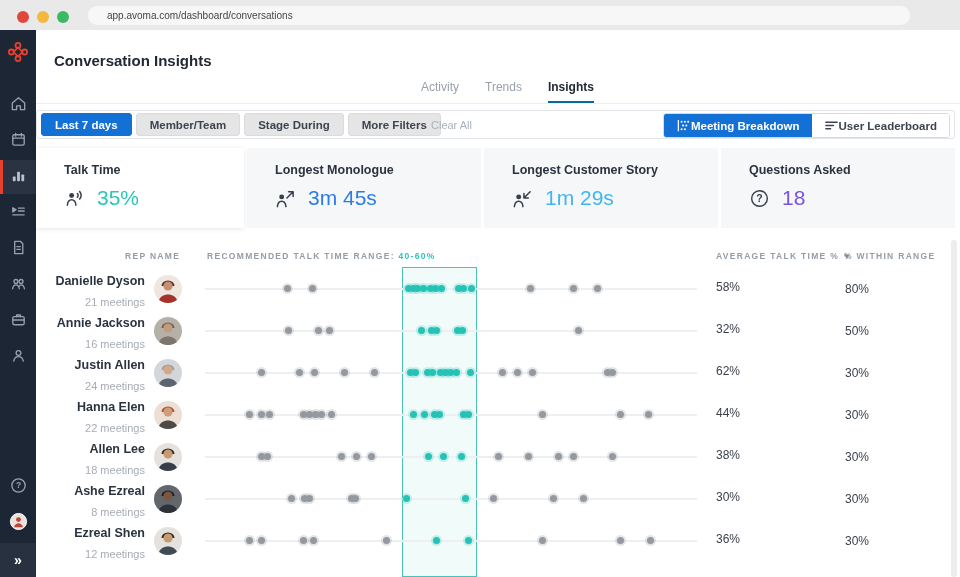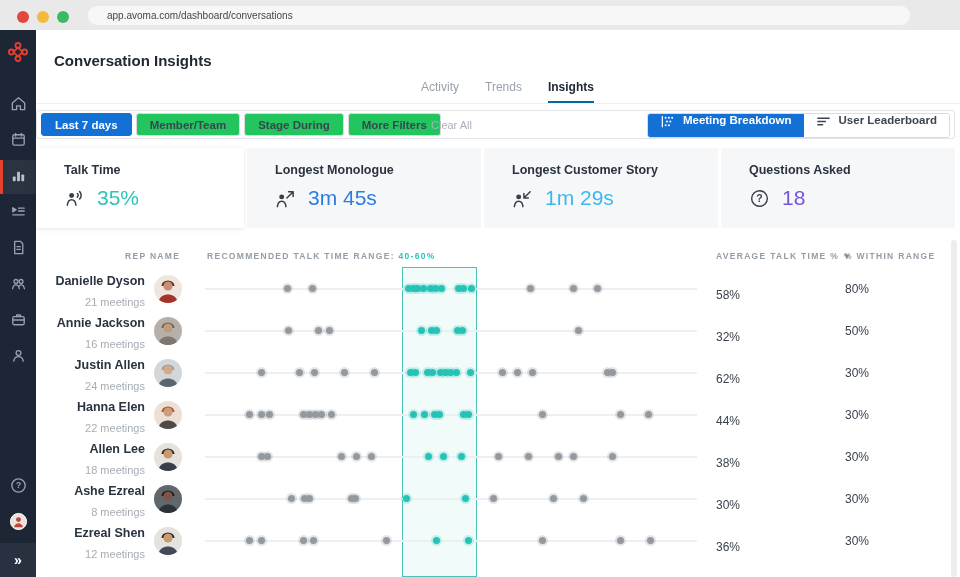--- a/index.html
+++ b/index.html
@@ -35,27 +35,27 @@
   .tabs { position:absolute; left:421px; top:80px; display:flex; gap:26px; }
   .tab { font-size:12px; color:#9aa1ab; padding-bottom:7px; cursor:pointer; }
   .tab.active { color:#232a35; font-weight:bold; border-bottom:2px solid #0369a1; }
   .tabline { position:absolute; left:36px; top:103px; width:924px; height:1px; background:#eceef0; }
 
   
   .filterbar { position:absolute; left:36px; top:110px; width:919px; height:29px;
                background:#fff; border:1px solid #e2e5e9; border-radius:3px; }
   .fbtns { position:absolute; left:4px; top:2px; display:flex; gap:4px; align-items:center; }
   .fbtn { height:23px; padding:0 13px; display:flex; align-items:center; border-radius:3px;
-          font-size:11.5px; font-weight:bold; color:#3c4452; background:#22c55e;
+          font-size:11.5px; font-weight:bold; color:#3c4452; background:#e5e5e5;
           border:1px solid #d8dbe0; cursor:pointer; white-space:nowrap; }
   .fbtn.blue { background:#1371d6; border-color:#1371d6; color:#fff; }
   .clear { position:absolute; left:394px; top:8px; font-size:11px; color:#aab0ba; cursor:pointer; }
   .views { position:absolute; right:4px; top:2px; display:flex; border:1px solid #d8dbe0;
            border-radius:3px; overflow:hidden; }
-  .vbtn { height:23px; padding:0 12px; display:flex; align-items:flex-start; gap:8px;
+  .vbtn { height:23px; padding:0 12px; display:flex; align-items:center; gap:0;
           font-size:11.5px; font-weight:bold; color:#3c4452; background:#fff; cursor:pointer; }
   .vbtn.blue { background:#1371d6; color:#fff; }
   .vbtn svg { width:15px; height:15px; }
 
   
   .stats { position:absolute; left:36px; top:148px; width:919px; height:80px; display:flex; gap:3px; }
   .card { background:#f6f7f8; height:80px; padding:15px 0 0 28px; cursor:pointer; }
   .card.active { background:#fff; box-shadow:0 1px 5px rgba(0,0,0,0.10); }
   .card .clabel { font-size:12.5px; font-weight:bold; color:#2a3340; }
   .card .cval { margin-top:9px; display:flex; align-items:center; gap:12px; }
@@ -76,21 +76,21 @@
   .row { position:relative; height:42px; }
   .rep { position:absolute; left:30px; top:6px; width:115px; text-align:right; cursor:pointer; }
   .rep .nm { font-size:12.5px; font-weight:bold; color:#2a3340; }
   .rep .mt { font-size:11px; color:#a7adb5; margin-top:8px; }
   .avatar { position:absolute; left:154px; top:7px; width:28px; height:28px; border-radius:50%;
             overflow:hidden; }
   .track { position:absolute; left:205px; top:20px; width:492px; height:2px; background:#edeff1; }
   .dot { position:absolute; top:17px; width:7px; height:7px; border-radius:50%; cursor:pointer; }
   .dot.g { background:#93999f; box-shadow:0 0 0 2px rgba(147,153,159,0.26); }
   .dot.t { background:#26c2b5; box-shadow:0 0 0 2px rgba(38,194,181,0.22); }
-  .vavg { position:absolute; left:716px; top:20px; font-size:12px; color:#3a424d; }
+  .vavg { position:absolute; left:716px; top:12px; font-size:12px; color:#3a424d; }
   .vwin { position:absolute; left:845px; top:14px; font-size:12px; color:#3a424d; }
 
   .scrollstrip { position:absolute; left:951px; top:240px; width:6px; height:337px;
                  background:#ededed; border-radius:3px; cursor:pointer; }
 </style>
 </head>
 <body>
 
 <div id="app">
 

